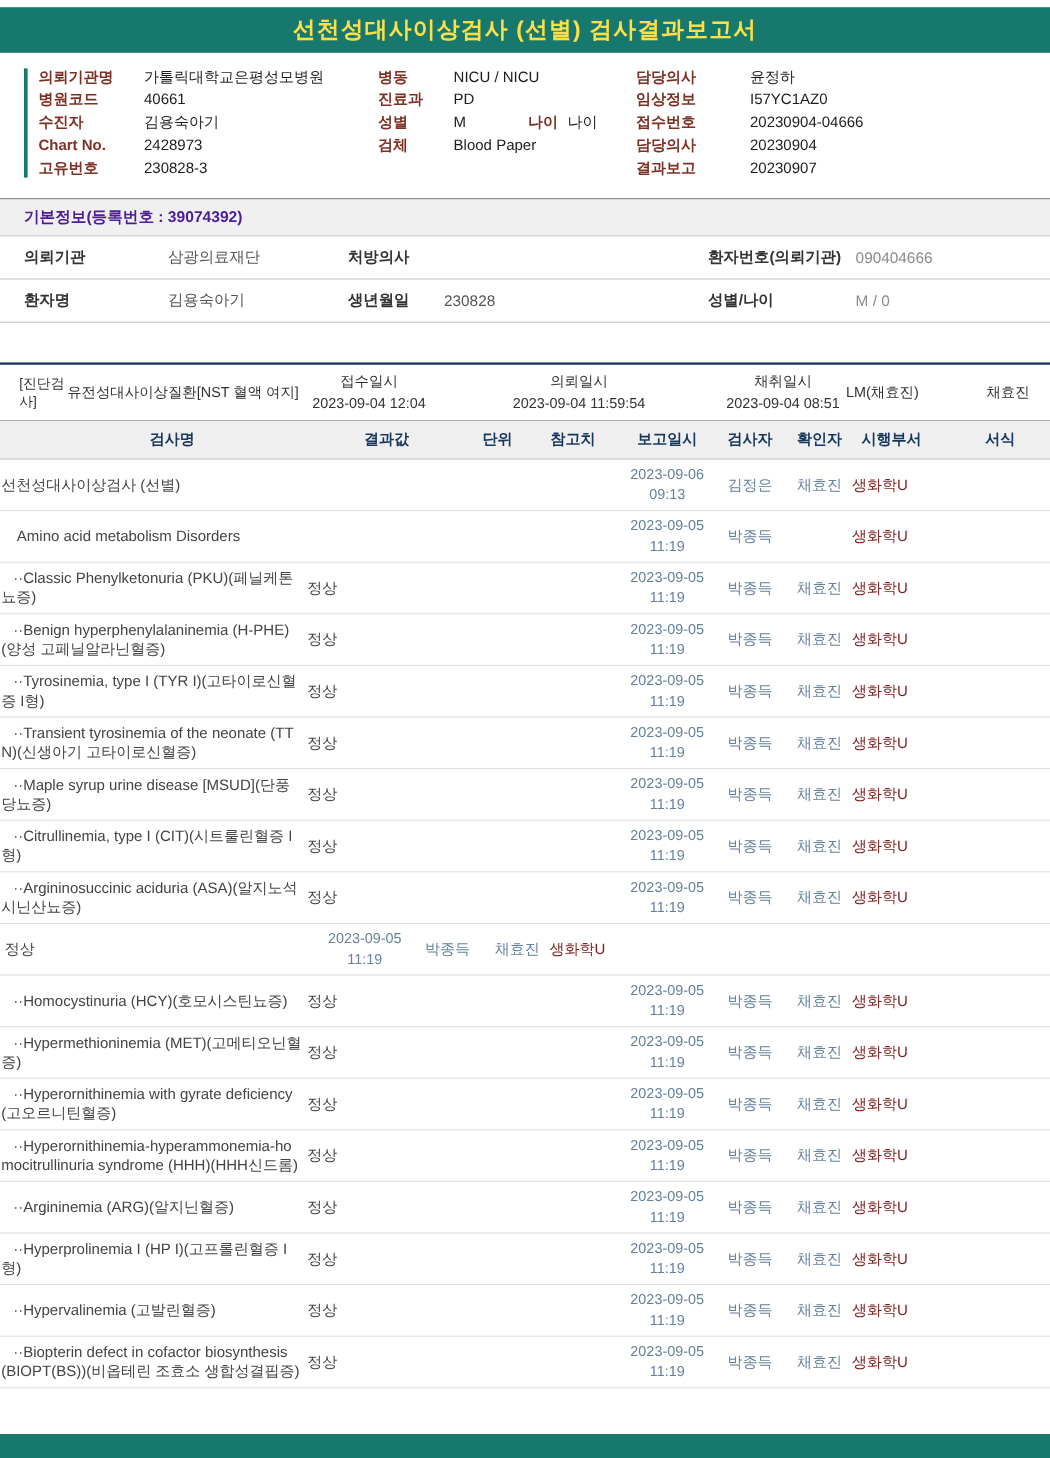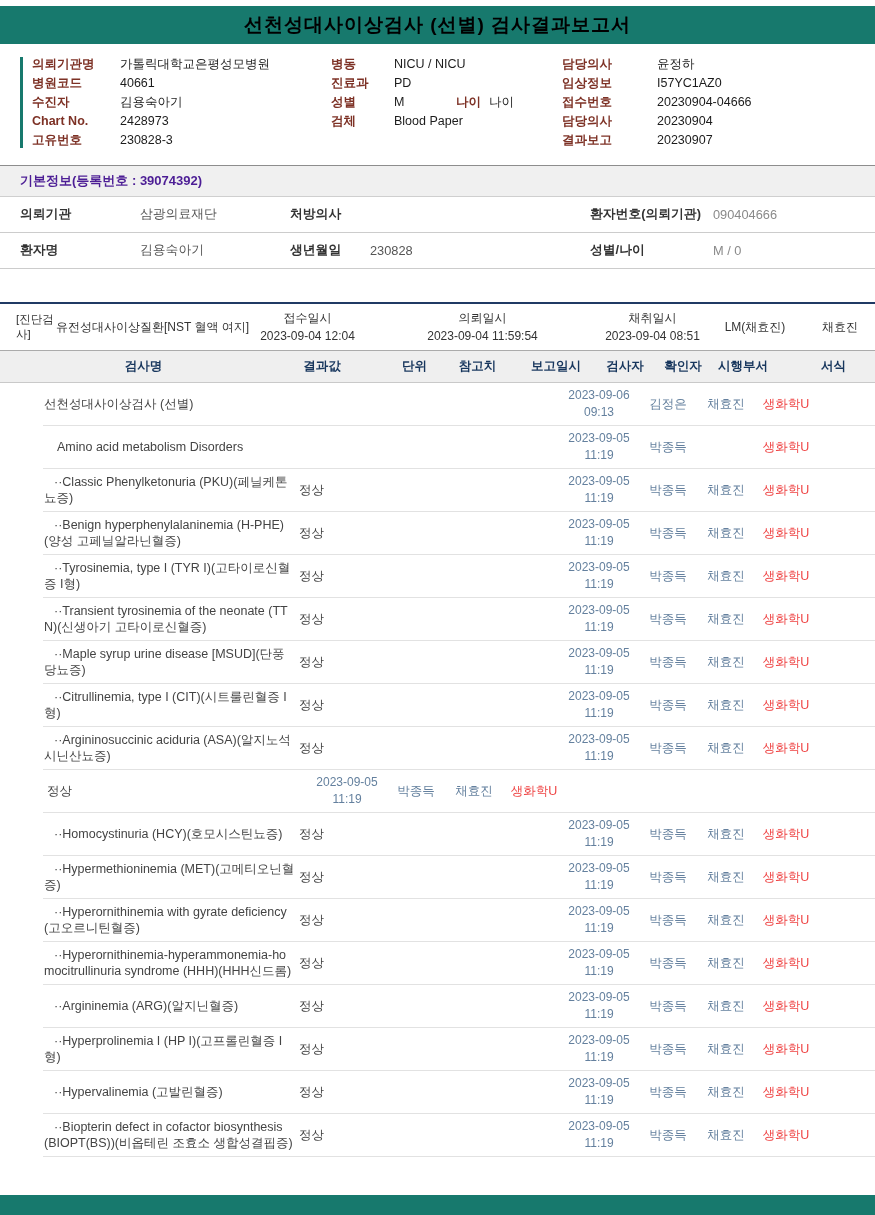--- a/index.html
+++ b/index.html
@@ -1,23 +1,23 @@
 <!DOCTYPE html>
 <html><head>
 <meta charset="utf-8">
 <style>
   * { margin:0; padding:0; box-sizing:border-box; }
   html, body { width:875px; height:1215px; }
   body { font-family:"Liberation Sans","DejaVu Sans",sans-serif; background:#ffffff; position:relative; overflow:hidden; color:#333; }
 
   
-  .title-bar { margin-top:6px; height:38px; background:#17796d; color:#000000; display:flex; align-items:center; justify-content:center; font-size:19px; font-weight:bold; letter-spacing:1px; }
-
-  
-  .header-info { position:relative; display:flex; margin-top:11px; padding-left:32px;gap:16px; }
+  .title-bar { margin-top:6px; height:38px; background:#17796d; color:#fde047; display:flex; align-items:center; justify-content:center; font-size:19px; font-weight:bold; letter-spacing:1px; }
+
+  
+  .header-info { position:relative; display:flex; margin-top:11px; padding-left:32px; }
   .accent-bar { position:absolute; left:20px; top:2px; bottom:2px; width:3px; background:#17796d; }
   .info-col.c1 { width:283px; }
   .info-col.c2 { width:215px; }
   .info-col.c3 { flex:1; }
   .info-line { height:19px; line-height:19px; font-size:12.5px; white-space:nowrap; }
   .info-label { display:inline-block; font-weight:bold; color:#7d3125; }
   .c1 .info-label { width:88px; }
   .c2 .info-label { width:63px; }
   .c3 .info-label { width:95px; }
   .info-value { color:#1c1c1c; }
@@ -36,42 +36,42 @@
   .pl2 { width:123px; } .pv2 { flex:1; color:#8a8a8a; }
 
   
   .diag { display:flex; align-items:center; margin-top:33px; border-top:2px solid #203a64; border-bottom:1px solid #ababab; padding:5px 0; font-size:12px; color:#333; }
   .dg-tag { width:55px; font-size:11.5px; padding-left:16px; }
   .dg-group { width:195px; text-align:center; line-height:1.5; word-break:keep-all; }
   .dg-cell { text-align:center; line-height:1.5; }
   .dg-receipt { width:115px; }
   .dg-request { width:235px; }
   .dg-collect { width:105px; }
-  .dg-lm { width:100px; text-align:center; }
+  .dg-lm { width:100px; }
   .dg-last { flex:1; text-align:center; }
 
   
   .res-head { display:flex; align-items:flex-end; background:#efefef; border-bottom:1px solid #c9c9c9; padding:7px 0; font-size:12.5px; font-weight:bold; color:#17365d; }
   .hc { text-align:center; flex-shrink:0; }
   .c0 { width:252px; } .res-head .c0 { padding-left:35px; }
   .c1 { width:140px; } .c2 { width:45px; } .c3 { width:81px; } .c4 { width:76px; }
   .c5 { width:62px; } .c6 { width:54px; } .c7 { width:66px; } .c8 { width:115px; }
 
-  .res-row { display:flex; align-items:center; min-height:43px; border-bottom:1px solid #e2e2e2; padding:4px 0; font-size:12.5px;margin-left:43px; }
+  .res-row { display:flex; align-items:center; min-height:43px; border-bottom:1px solid #e2e2e2; padding:4px 0; font-size:12.5px; }
   .cell-name { width:252px; flex-shrink:0; color:#444; line-height:1.32; word-break:break-all; padding-left:1px; }
   .ind0 { text-indent:0; }
   .ind1 { text-indent:13px; }
   .ind2 { text-indent:10px; }
   .cell-result { width:140px; flex-shrink:0; padding-left:4px; color:#444; }
   .cell-unit { width:45px; flex-shrink:0; }
   .cell-ref { width:81px; flex-shrink:0; }
   .cell-date { width:76px; flex-shrink:0; text-align:center; color:#64809e; font-size:12px; line-height:1.4; }
   .cell-tester { width:62px; flex-shrink:0; text-align:center; color:#64809e; }
   .cell-conf { width:54px; flex-shrink:0; text-align:center; color:#64809e; }
-  .cell-dept { width:66px; flex-shrink:0; text-align:center; color:#ef4444; }
+  .cell-dept { width:66px; flex-shrink:0; text-align:left; color:#7f1d1d; }
   .cell-form { width:115px; flex-shrink:0; }
 
   
   .bottom-bar { position:absolute; left:0; right:0; bottom:0; height:20px; background:#17796d; }
 </style>
 </head>
 <body>
 
 <div class="title-bar">
   <span>선천성대사이상검사 (선별) 검사결과보고서</span>

